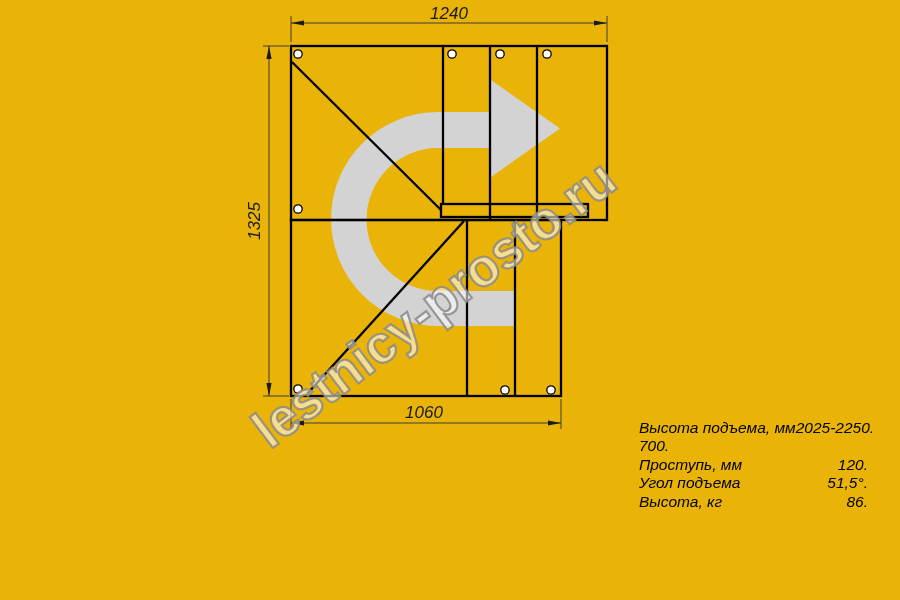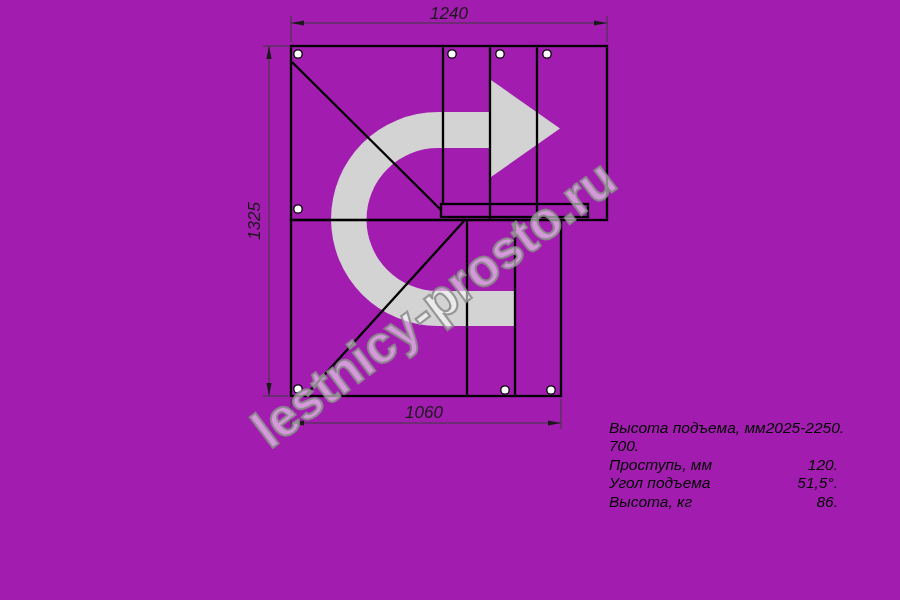--- a/index.html
+++ b/index.html
@@ -1,20 +1,20 @@
 <!DOCTYPE html>
 <html><head>
 <meta charset="utf-8">
 <style>
   html, body { margin: 0; padding: 0; background: #ffffff; }
   #page {
     position: relative;
     width: 900px;
     height: 600px;
-    background: #a21caf;
+    background: #eab308;
     overflow: hidden;
     font-family: "Liberation Sans", sans-serif;
     text-decoration: underline;
   }
   #drawing-svg { position: absolute; left: 0; top: 0; }
 
   .dim-text {
     font-family: "Liberation Sans", sans-serif;
     font-style: italic;
     font-size: 17px;
@@ -23,21 +23,21 @@
   .watermark-text {
     font-family: "Liberation Sans", sans-serif;
     font-weight: bold;
     font-size: 53px;
     fill: rgba(255,255,255,0.55);
     stroke: rgba(138,138,138,0.85);
     stroke-width: 2.2px;
   }
   .specs {
     position: absolute;
-    left: 609px;
+    left: 639px;
     top: 419px;
     width: 229px;
     font-style: italic;
     font-size: 15.5px;
     line-height: 18.4px;
     color: #000000;
   }
   .spec-row { display: flex; justify-content: space-between; white-space: nowrap; }
   .spec-value { text-align: center; }
 </style>

